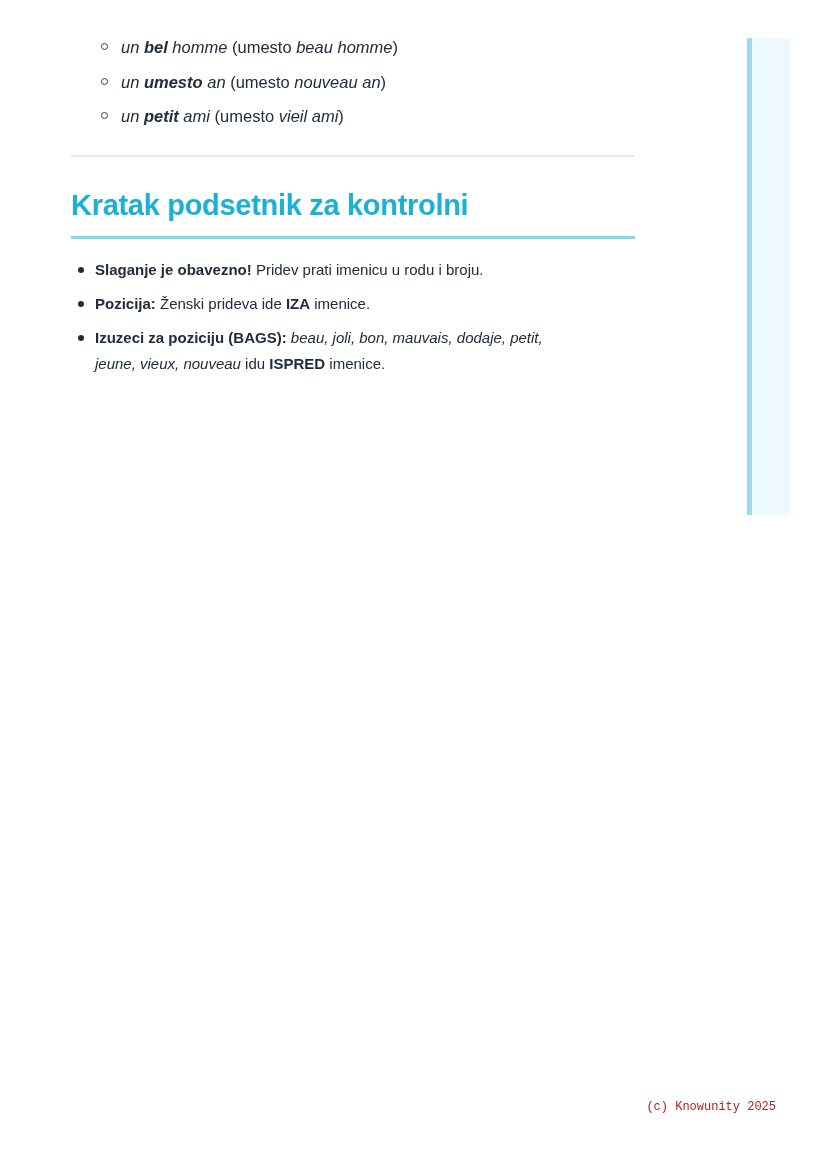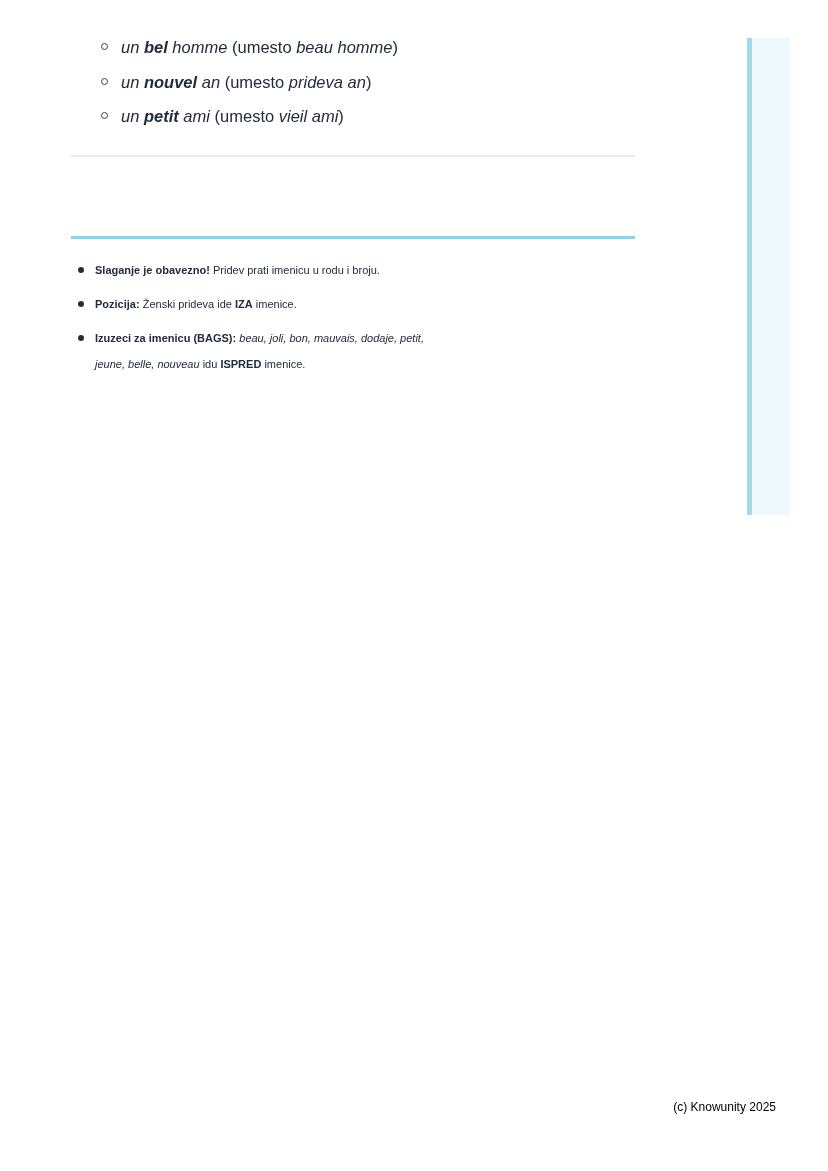--- a/index.html
+++ b/index.html
@@ -93,21 +93,21 @@
 
   
   .checklist {
     position: absolute;
     left: 95px;
     top: 257px;
     width: 545px;
     margin: 0;
     padding: 0;
     list-style: none;
-    font-size: 11px;
+    font-size: 15px;
     line-height: 26px;
   }
   .checklist li {
     position: relative;
     margin-bottom: 8px;
   }
   .checklist li::before {
     content: "";
     position: absolute;
     left: -17px;
@@ -121,50 +121,52 @@
   .run-bold { font-weight: 700; }
   .run-italic { font-style: italic; }
   .run-bold-italic { font-weight: 700; font-style: italic; }
 
   .footer {
     position: absolute;
     top: 1100px;
     right: 52px;
     font-size: 12px;
     line-height: 15px;
-    color: #000000;
+    color: #b91c1c;
+    font-family: Liberation Mono, monospace;
   }
 </style>
 </head>
 <body>
 
 <div class="page">
 
   <div class="right-strip"></div>
 
   <ul class="sublist">
     <li><span class="run-italic">un </span><span class="run-bold-italic">bel</span><span class="run-italic"> homme</span><span> (umesto </span><span class="run-italic">beau homme</span><span>)</span></li>
-    <li><span class="run-italic">un </span><span class="run-bold-italic">nouvel</span><span class="run-italic"> an</span><span> (umesto </span><span class="run-italic">prideva an</span><span>)</span></li>
+    <li><span class="run-italic">un </span><span class="run-bold-italic">umesto</span><span class="run-italic"> an</span><span> (umesto </span><span class="run-italic">nouveau an</span><span>)</span></li>
     <li><span class="run-italic">un </span><span class="run-bold-italic">petit</span><span class="run-italic"> ami</span><span> (umesto </span><span class="run-italic">vieil ami</span><span>)</span></li>
   </ul>
 
   <div class="divider"></div>
 
+  <h1 class="heading">Kratak podsetnik za kontrolni</h1>
   <div class="heading-underline"></div>
 
   <ul class="checklist">
     <li>
       <div><span class="run-bold">Slaganje je obavezno!</span><span> Pridev prati imenicu u rodu i broju.</span></div>
     </li>
     <li>
       <div><span class="run-bold">Pozicija:</span><span> Ženski prideva ide </span><span class="run-bold">IZA</span><span> imenice.</span></div>
     </li>
     <li>
-      <div><span class="run-bold">Izuzeci za imenicu (BAGS):</span><span> </span><span class="run-italic">beau, joli, bon, mauvais, dodaje, petit,</span></div>
-      <div><span class="run-italic">jeune, belle, nouveau</span><span> idu </span><span class="run-bold">ISPRED</span><span> imenice.</span></div>
+      <div><span class="run-bold">Izuzeci za poziciju (BAGS):</span><span> </span><span class="run-italic">beau, joli, bon, mauvais, dodaje, petit,</span></div>
+      <div><span class="run-italic">jeune, vieux, nouveau</span><span> idu </span><span class="run-bold">ISPRED</span><span> imenice.</span></div>
     </li>
   </ul>
 
   <div class="footer">(c) Knowunity 2025</div>
 
   <div class="bottom-bar"></div>
 
 </div>
 
 </body></html>

